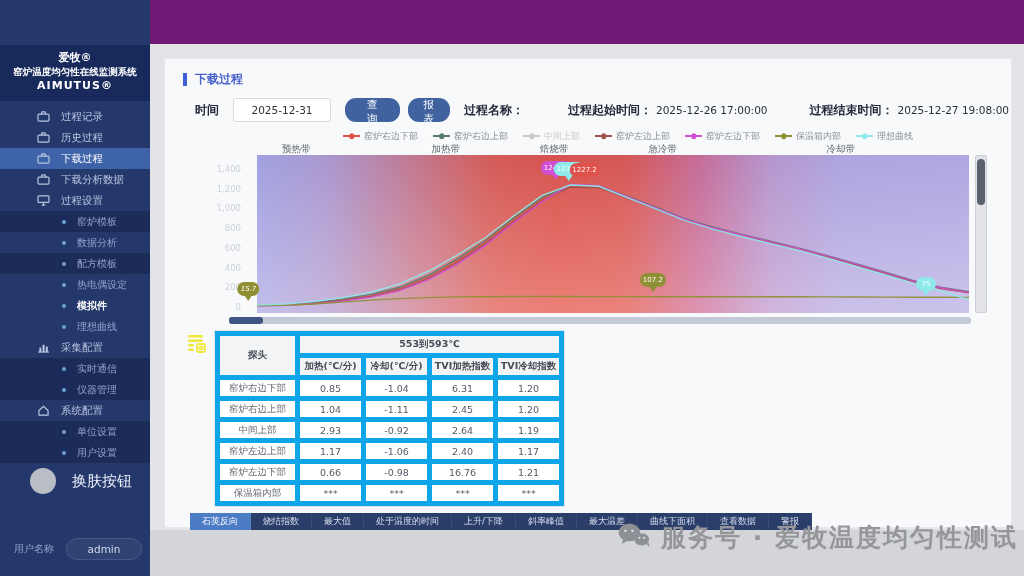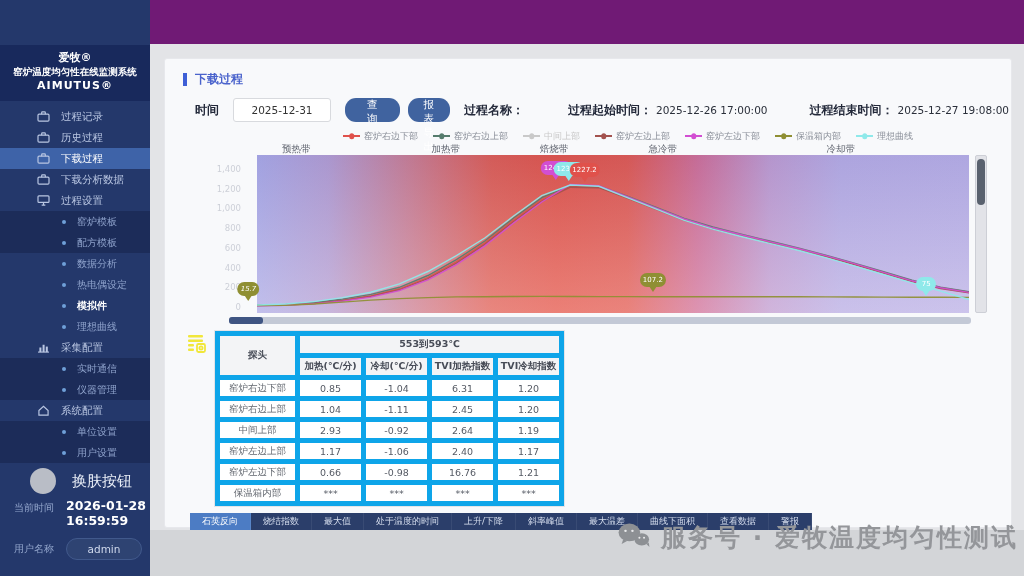--- a/index.html
+++ b/index.html
@@ -161,31 +161,31 @@
             </svg>
           </span>
           <span class="ml">过程设置</span>
         </div>
         <div class="menu-item lvl2 shaded">
           <span class="mi">
             <span class="dot2"></span>
           </span>
           <span class="ml">窑炉模板</span>
         </div>
+        <div class="menu-item lvl2">
+          <span class="mi">
+            <span class="dot2"></span>
+          </span>
+          <span class="ml">数据分析</span>
+        </div>
         <div class="menu-item lvl2 shaded">
           <span class="mi">
             <span class="dot2"></span>
           </span>
           <span class="ml">配方模板</span>
-        </div>
-        <div class="menu-item lvl2">
-          <span class="mi">
-            <span class="dot2"></span>
-          </span>
-          <span class="ml">数据分析</span>
         </div>
         <div class="menu-item lvl2">
           <span class="mi">
             <span class="dot2"></span>
           </span>
           <span class="ml">热电偶设定</span>
         </div>
         <div class="menu-item lvl2 hl">
           <span class="mi">
             <span class="dot2"></span>
@@ -238,27 +238,20 @@
         <div class="menu-item lvl2 shaded">
           <span class="mi">
             <span class="dot2"></span>
           </span>
           <span class="ml">用户设置</span>
         </div>
       </div>
     <div id="skin-row">
       <div id="avatar"></div>
       <div id="skin-label">换肤按钮</div>
-    </div>
-    <div id="time-row">
-      <div id="time-label">当前时间</div>
-      <div id="time-val">
-        <div>2026-01-28</div>
-        <div>16:59:59</div>
-      </div>
     </div>
     <div id="user-row">
       <div id="user-label">用户名称</div>
       <div id="user-pill">admin</div>
     </div>
   </div>
 
   <div id="main">
     <div id="bottom-strip"></div>
 

